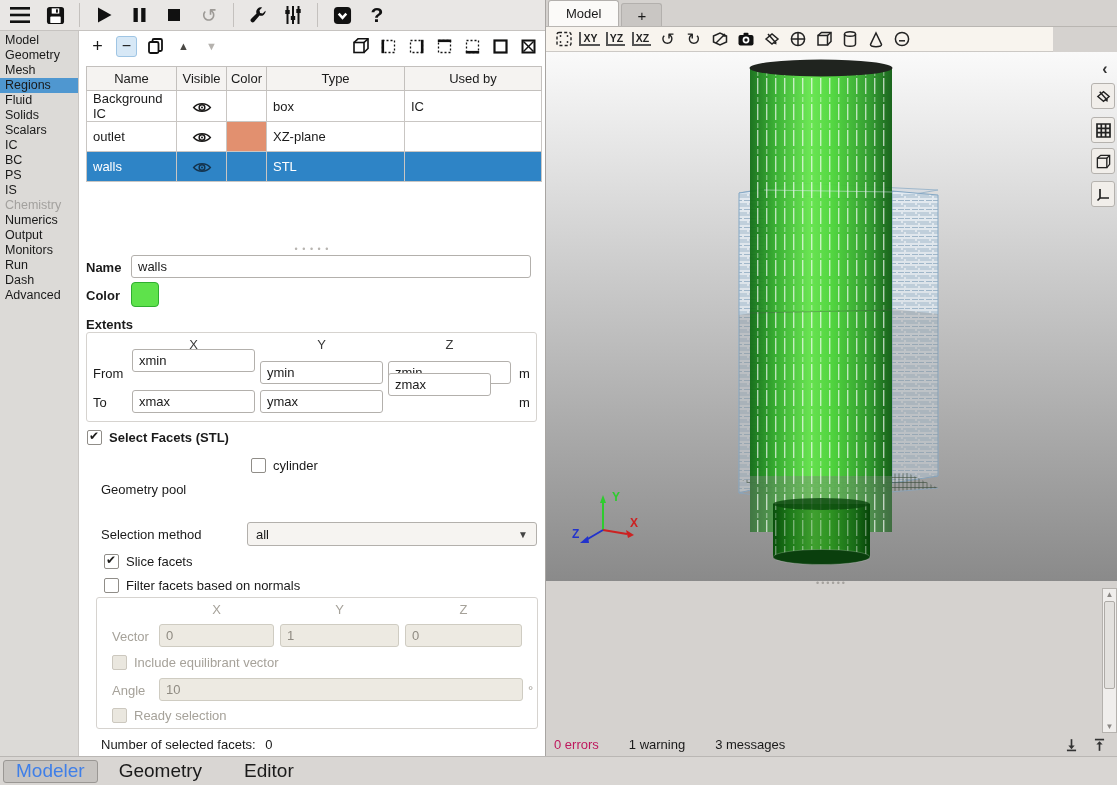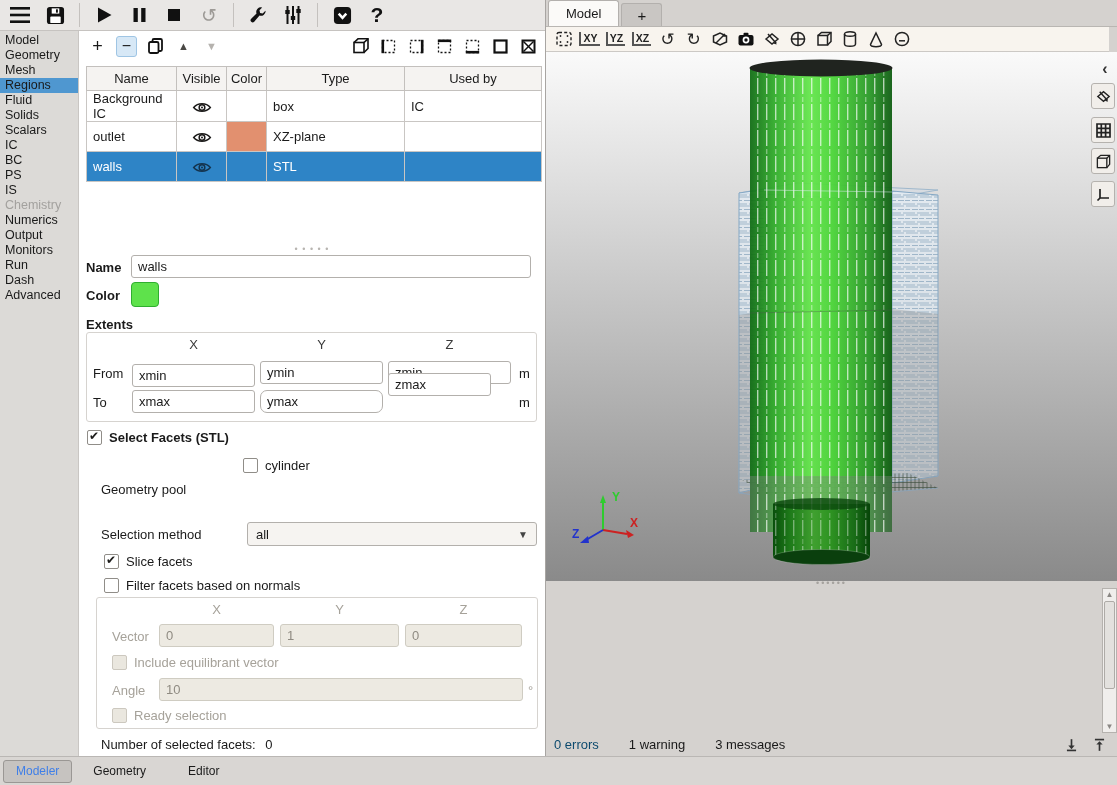--- a/index.html
+++ b/index.html
@@ -23,21 +23,21 @@
 
   
   #right-panel { left:545px; top:0; width:572px; height:756px; border-left:1px solid #a8a5a2; background:#d5d2cf; }
   #tabbar { position:absolute; left:0; top:0; width:571px; height:27px; background:#d5d2cf;
     border-bottom:1px solid #b9b6b2; display:flex; align-items:flex-end; padding-left:2px; }
   .tab { display:flex; align-items:center; justify-content:center; }
   .tab.active { background:#fbfaf8; border:1px solid #b3b0ad; border-bottom:none;
     height:26px; padding:0 17px; border-radius:3px 3px 0 0; }
   .tab.plus { background:#c9c6c3; border:1px solid #b3b0ad; border-bottom:none;
     height:23px; padding:0 15px; font-size:15px; border-radius:3px 3px 0 0; margin-left:2px; }
-  #vtk-toolbar { position:absolute; left:0; top:27px; width:563px; height:25px; background:#f8f4ee;
+  #vtk-toolbar { position:absolute; left:0; top:27px; width:507px; height:25px; background:#f8f4ee;
     border-bottom:1px solid #ccc9c5; display:flex; align-items:center; gap:5px; padding-left:7px; }
   .vtk-btn { display:flex; align-items:center; justify-content:center; width:21px; height:21px; }
   .axis-view { font-size:10.5px; font-weight:bold; color:#222; border-left:2px solid #555;
     border-bottom:2px solid #555; padding:1px 2px 0 2px; line-height:1.1; }
 
   #viewport { position:absolute; left:0; top:52px; width:571px; height:529px; }
   .vp-side-btn { position:absolute; width:24px; height:26px; background:#f1eeea;
     border:1px solid #b5b2ae; border-radius:3px; display:flex; align-items:center; justify-content:center; }
   #vp-collapse { position:absolute; left:549px; top:6px; width:20px; height:22px;
     display:flex; align-items:center; justify-content:center; font-size:16px; color:#333; font-weight:bold; }
@@ -48,21 +48,21 @@
   #console { position:absolute; left:1px; top:588px; width:555px; height:145px; background:#fff;
     border:1px solid #b5b2ae; border-right:none; padding:3px 6px;
     font-family:"DejaVu Sans Mono", monospace; font-size:13px; line-height:15.5px; white-space:pre; }
   #console-scroll { position:absolute; left:556px; top:588px; width:15px; height:145px;
     background:#f0eeec; border:1px solid #b5b2ae; }
   .scr-arrow { position:absolute; left:0; width:13px; text-align:center; font-size:8px; color:#8a8784; }
   .scr-thumb { position:absolute; left:1px; top:12px; width:11px; height:88px; background:#e3e1de;
     border:1px solid #aeaba7; border-radius:2px; }
   #console-status { position:absolute; left:0; top:733px; width:571px; height:23px;
     display:flex; align-items:center; padding-left:8px; }
-  #console-status .errors { color:#0c4a6e; }
+  #console-status .errors { color:#be185d; }
   #console-status .item { margin-right:30px; }
   .cs-icons { margin-left:auto; display:flex; gap:13px; padding-right:10px; }
 
   
   #sidebar { left:0; top:31px; width:78px; height:725px; background:#dcdad7;
     font-size:12.5px; line-height:15px; padding-top:2px; }
   .side-item { padding-left:5px; height:15px; white-space:nowrap; }
   .side-item.selected { background:#4f97d0; }
   .side-item.disabled { color:#a3a19e; }
 
@@ -105,21 +105,21 @@
   .cb.checked::after { content:"✔"; position:absolute; left:1px; top:-2px; font-size:12px; color:#1c1b1a; }
   .cb.disabled { background:#eae7df; border-color:#ccc8bf; }
   .cb-row { position:absolute; display:flex; align-items:center; gap:7px; }
 
   .combo { position:absolute; height:24px; background:#f6f4f1; border:1px solid #b3b0ac;
     border-radius:3px; display:flex; align-items:center; padding:0 8px; }
   .combo .arrow { margin-left:auto; color:#444; font-size:10px; }
 
   
   #statusbar { left:0; top:756px; width:1117px; height:29px; background:#d9d6d3;
-    border-top:1px solid #bab7b4; display:flex; align-items:center; font-size:12px; }
+    border-top:1px solid #bab7b4; display:flex; align-items:center; font-size:19px; }
   #mode-modeler { margin-left:3px; background:#c6c3c0; border:1px solid #9a9794; border-radius:3px;
     height:23px; padding:0 12px; display:flex; align-items:center; color:#3f7fe8; }
   .mode-label { padding:0 21px; }
   .sb-right { margin-left:auto; display:flex; align-items:center; gap:14px; padding-right:8px; }
   .sb-sep { width:1px; height:17px; background:#b2afab; }
 </style>
 </head>
 <body>
 
 <div id="main-toolbar" class="abs">
@@ -341,37 +341,37 @@
   <span class="abs blabel" style="left:7px;top:257px">Color</span>
   <span class="abs" style="left: 52px; top: 251px; width: 28px; height: 25px; border: 1px solid rgb(47, 174, 47); border-radius: 4px; background-color: rgb(94, 226, 75);"></span>
 
   <span class="abs blabel" style="left:7px;top:286px">Extents</span>
 
   <div class="grp" style="left:7px;top:301px;width:451px;height:90px">
     <span class="hdr" style="left:45px;width:123px">X</span>
     <span class="hdr" style="left:173px;width:123px">Y</span>
     <span class="hdr" style="left:301px;width:123px">Z</span>
     <span class="abs" style="left:6px;top:33px">From</span>
-    <input class="abs inp" style="left: 45px; top: 31px; width: 123px;" value="xmin">
+    <input class="abs inp" style="left: 45px; top: 16px; width: 123px;" value="xmin">
     <input class="abs inp" style="left: 173px; top: 28px; width: 123px;" value="ymin">
     <input class="abs inp" style="left: 301px; top: 28px; width: 123px;" value="zmin">
     <span class="abs" style="left:432px;top:33px">m</span>
     <span class="abs" style="left:6px;top:62px">To</span>
     <input class="abs inp" style="left: 45px; top: 57px; width: 123px;" value="xmax">
-    <input class="abs inp" style="left: 173px; top: 57px; width: 123px; border-radius: 7px;" value="ymax">
+    <input class="abs inp" style="left: 173px; top: 57px; width: 123px;" value="ymax">
     <input class="abs inp" style="left: 301px; top: 40px; width: 103px;" value="zmax">
     <span class="abs" style="left:432px;top:62px">m</span>
   </div>
 
   <div class="cb-row" style="left:8px;top:399px">
     <span class="cb checked"></span>
     <span class="blabel">Select Facets (STL)</span>
   </div>
 
-  <div class="cb-row" style="left:164px;top:427px">
+  <div class="cb-row" style="left:172px;top:427px">
     <span class="cb"></span>
     <span>cylinder</span>
   </div>
 
   <span class="abs" style="left:22px;top:451px">Geometry pool</span>
 
   <span class="abs" style="left:22px;top:496px">Selection method</span>
   <div class="combo" style="left:168px;top:491px;width:290px">
     <span>all</span>
     <span class="arrow">▼</span>

